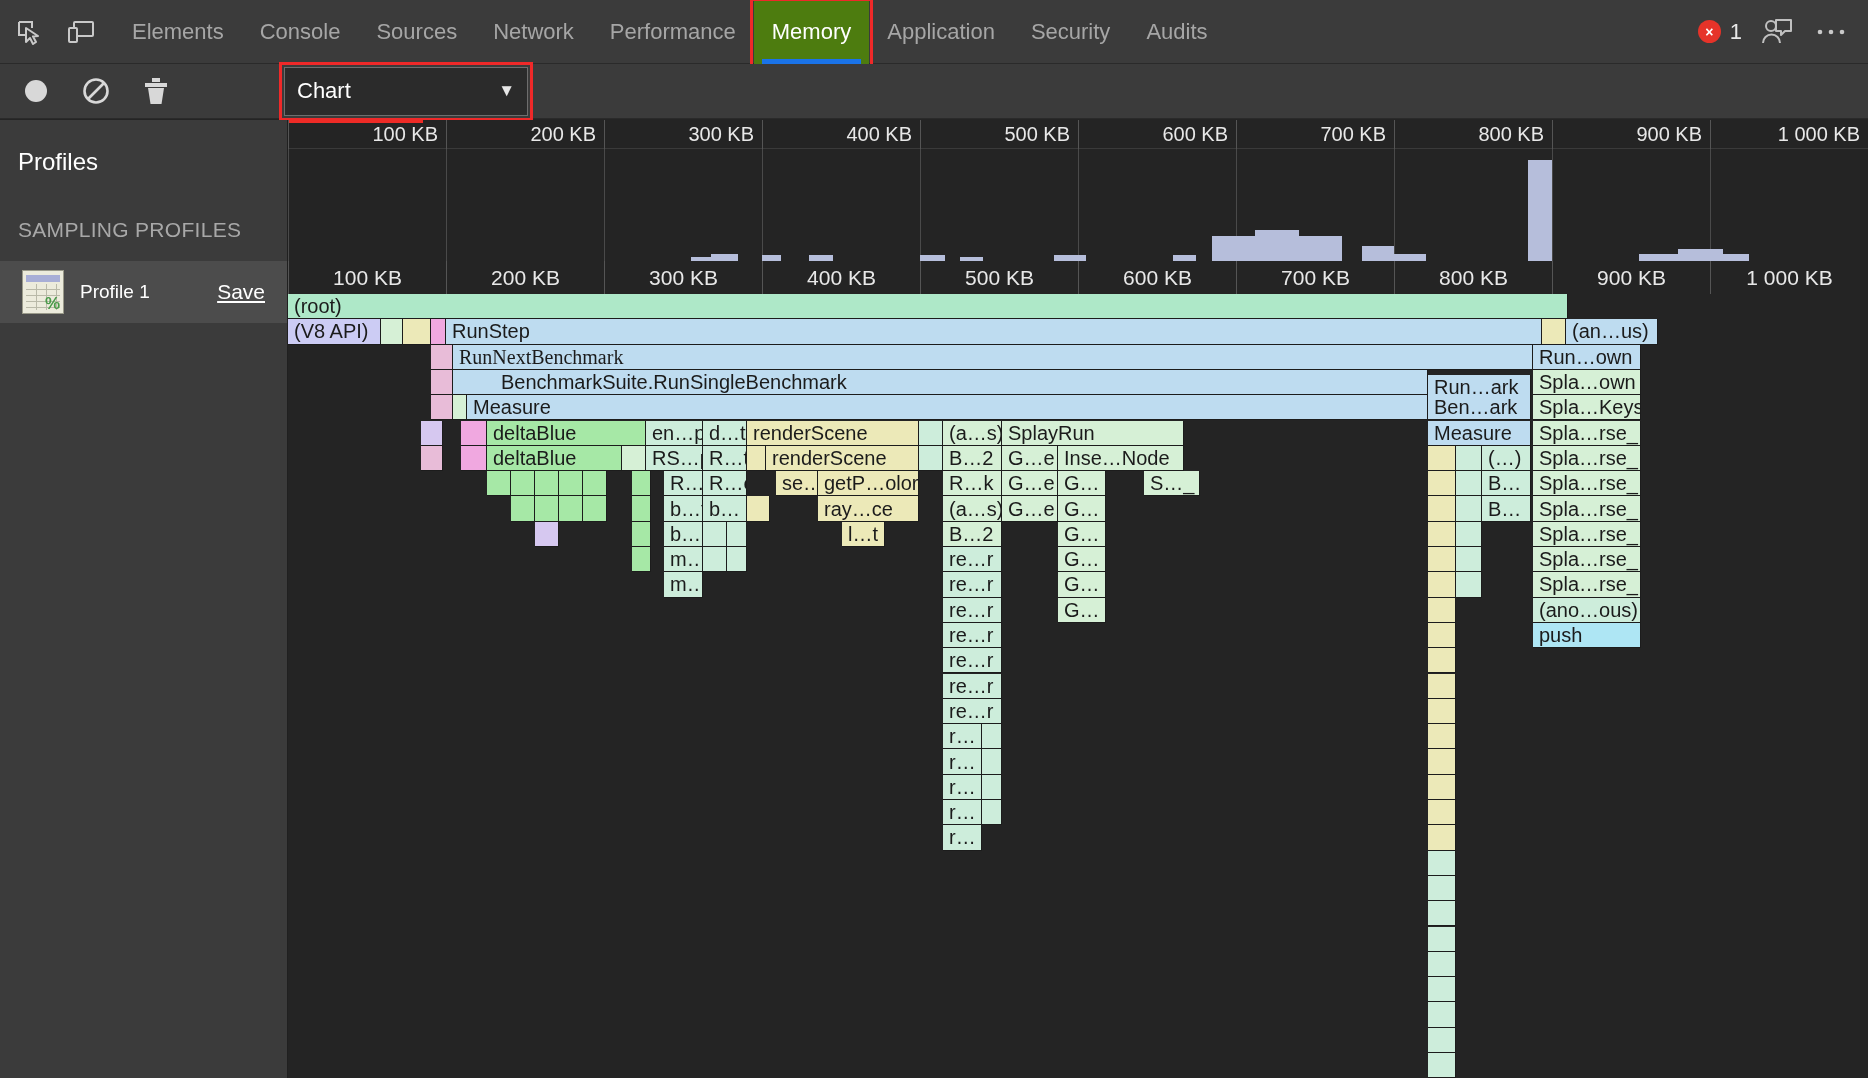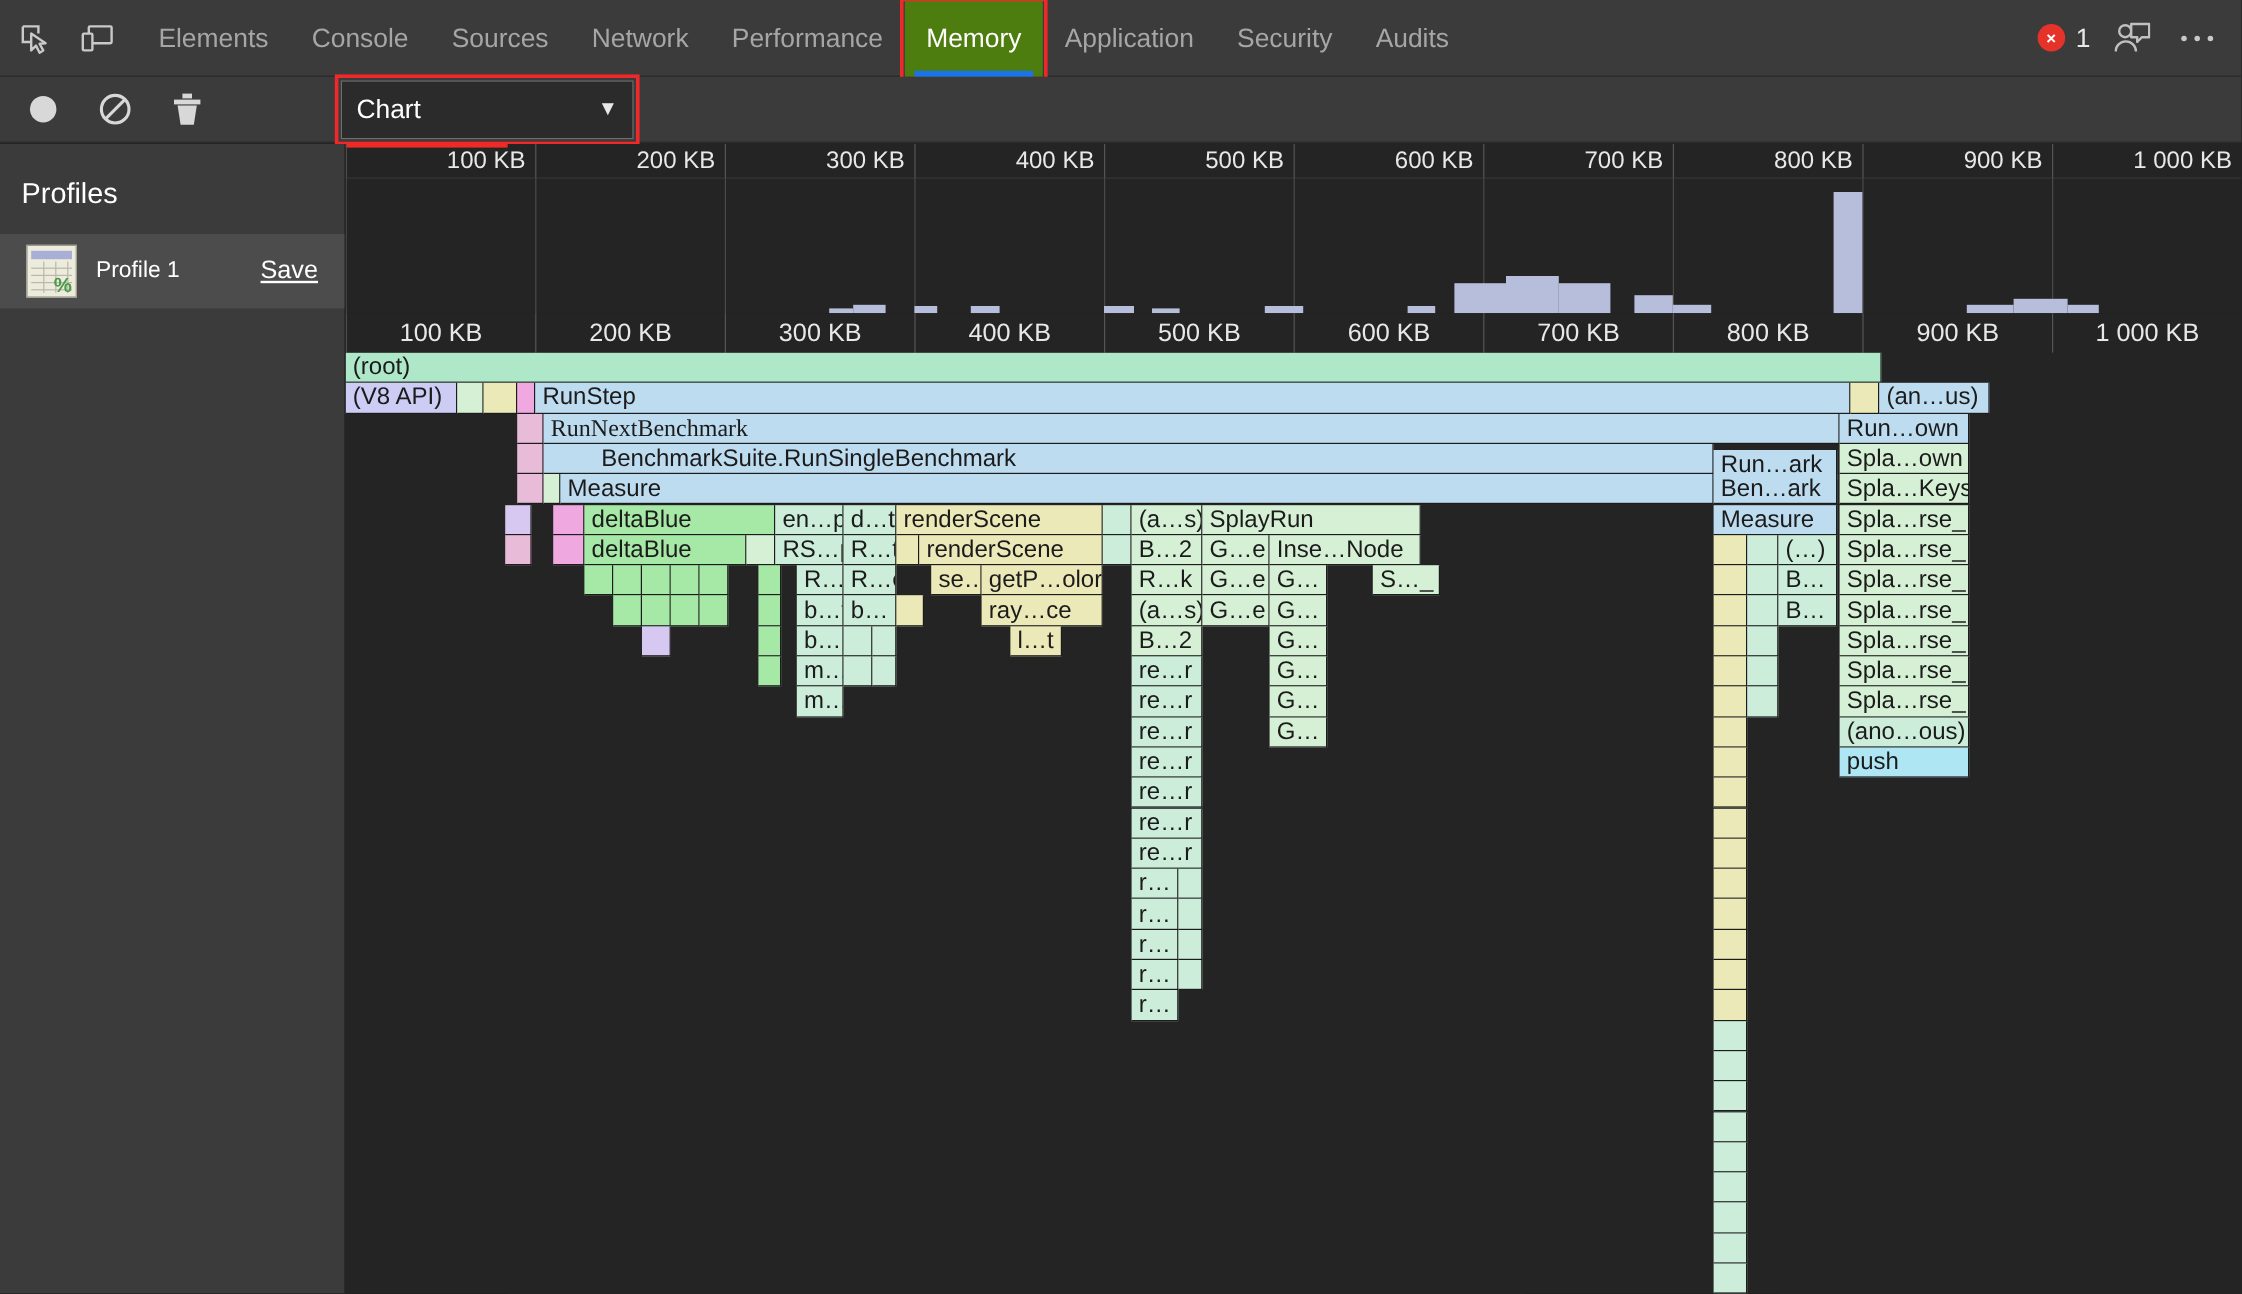--- a/index.html
+++ b/index.html
@@ -219,20 +219,21 @@
       <div class="select-box">
         <span>Chart</span>
         <span class="caret">▼</span>
       </div>
       <div class="select-annot"></div>
     </div>
   </div>
 
   <div class="sidebar">
     <div class="sb-title">Profiles</div>
+    <div class="sb-section">SAMPLING PROFILES</div>
     <div class="sb-item">
       <div class="prof-icon">
         <div class="hdr"></div>
         <div class="gl" style="left:13px"></div>
         <div class="gl" style="left:23px"></div>
         <div class="gl" style="left:33px"></div>
         <div class="gh" style="top:18px"></div>
         <div class="gh" style="top:24px"></div>
         <div class="gh" style="top:30px"></div>
         <div class="gh" style="top:36px"></div>

